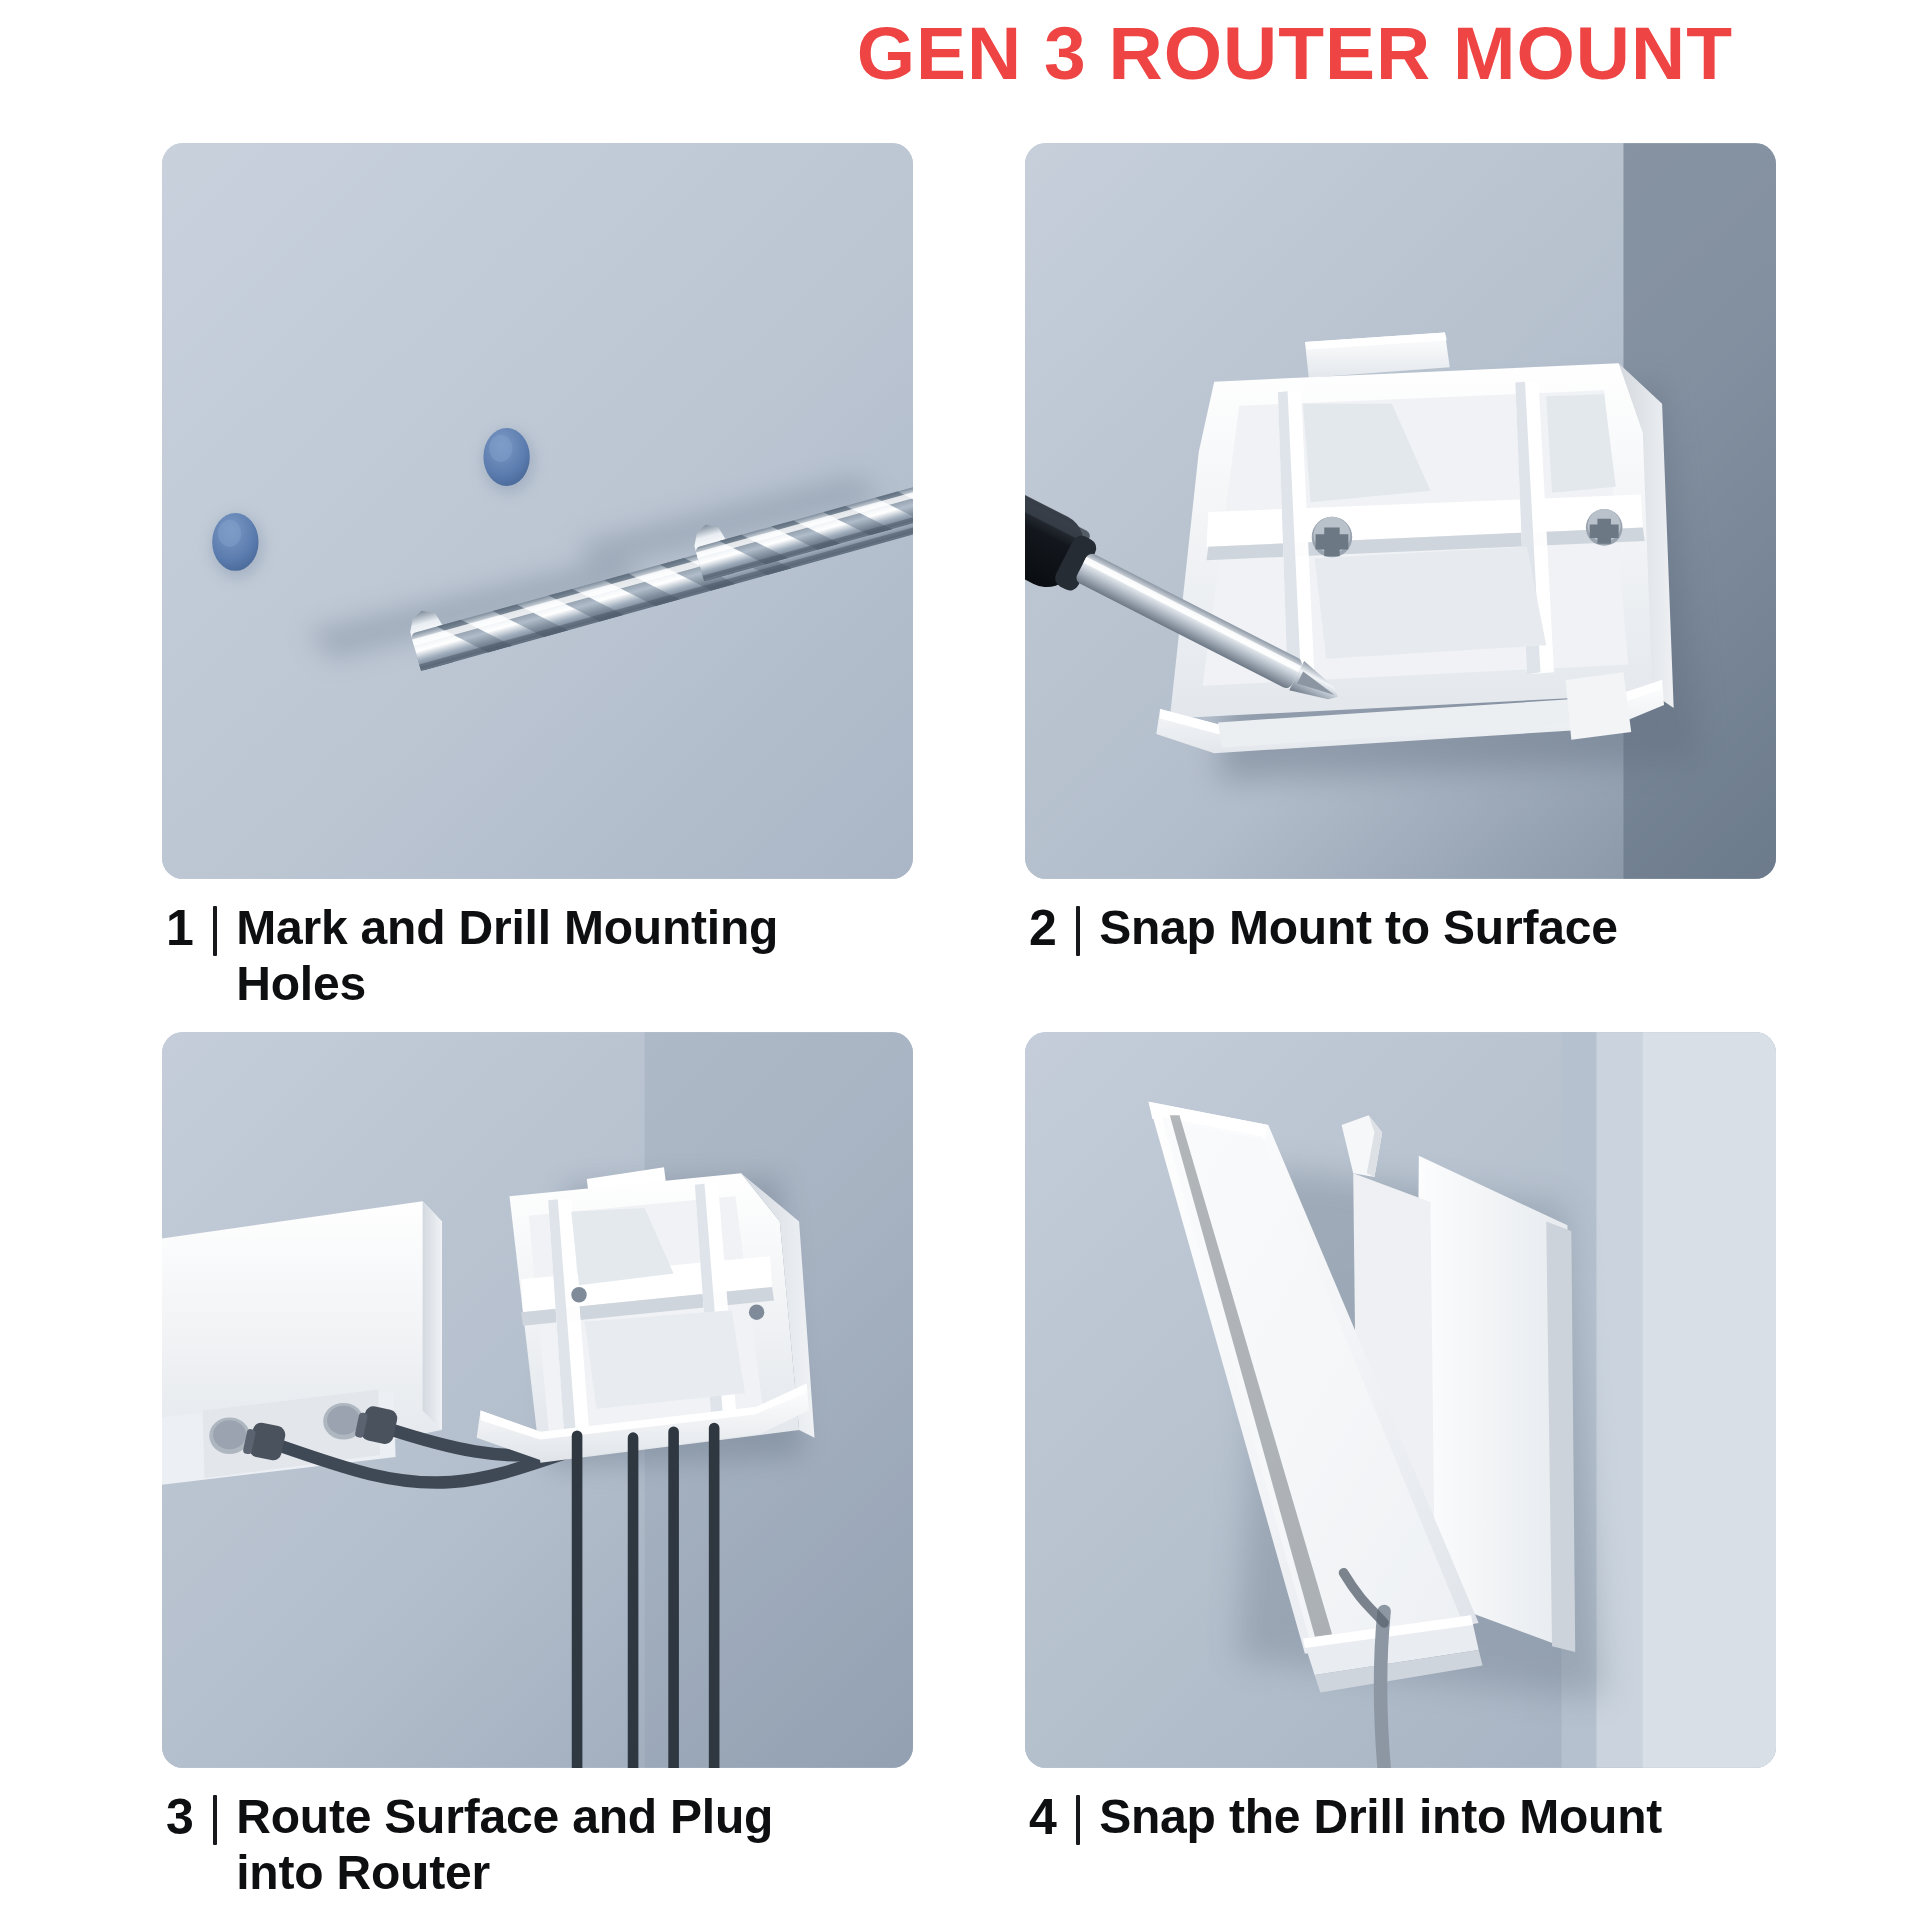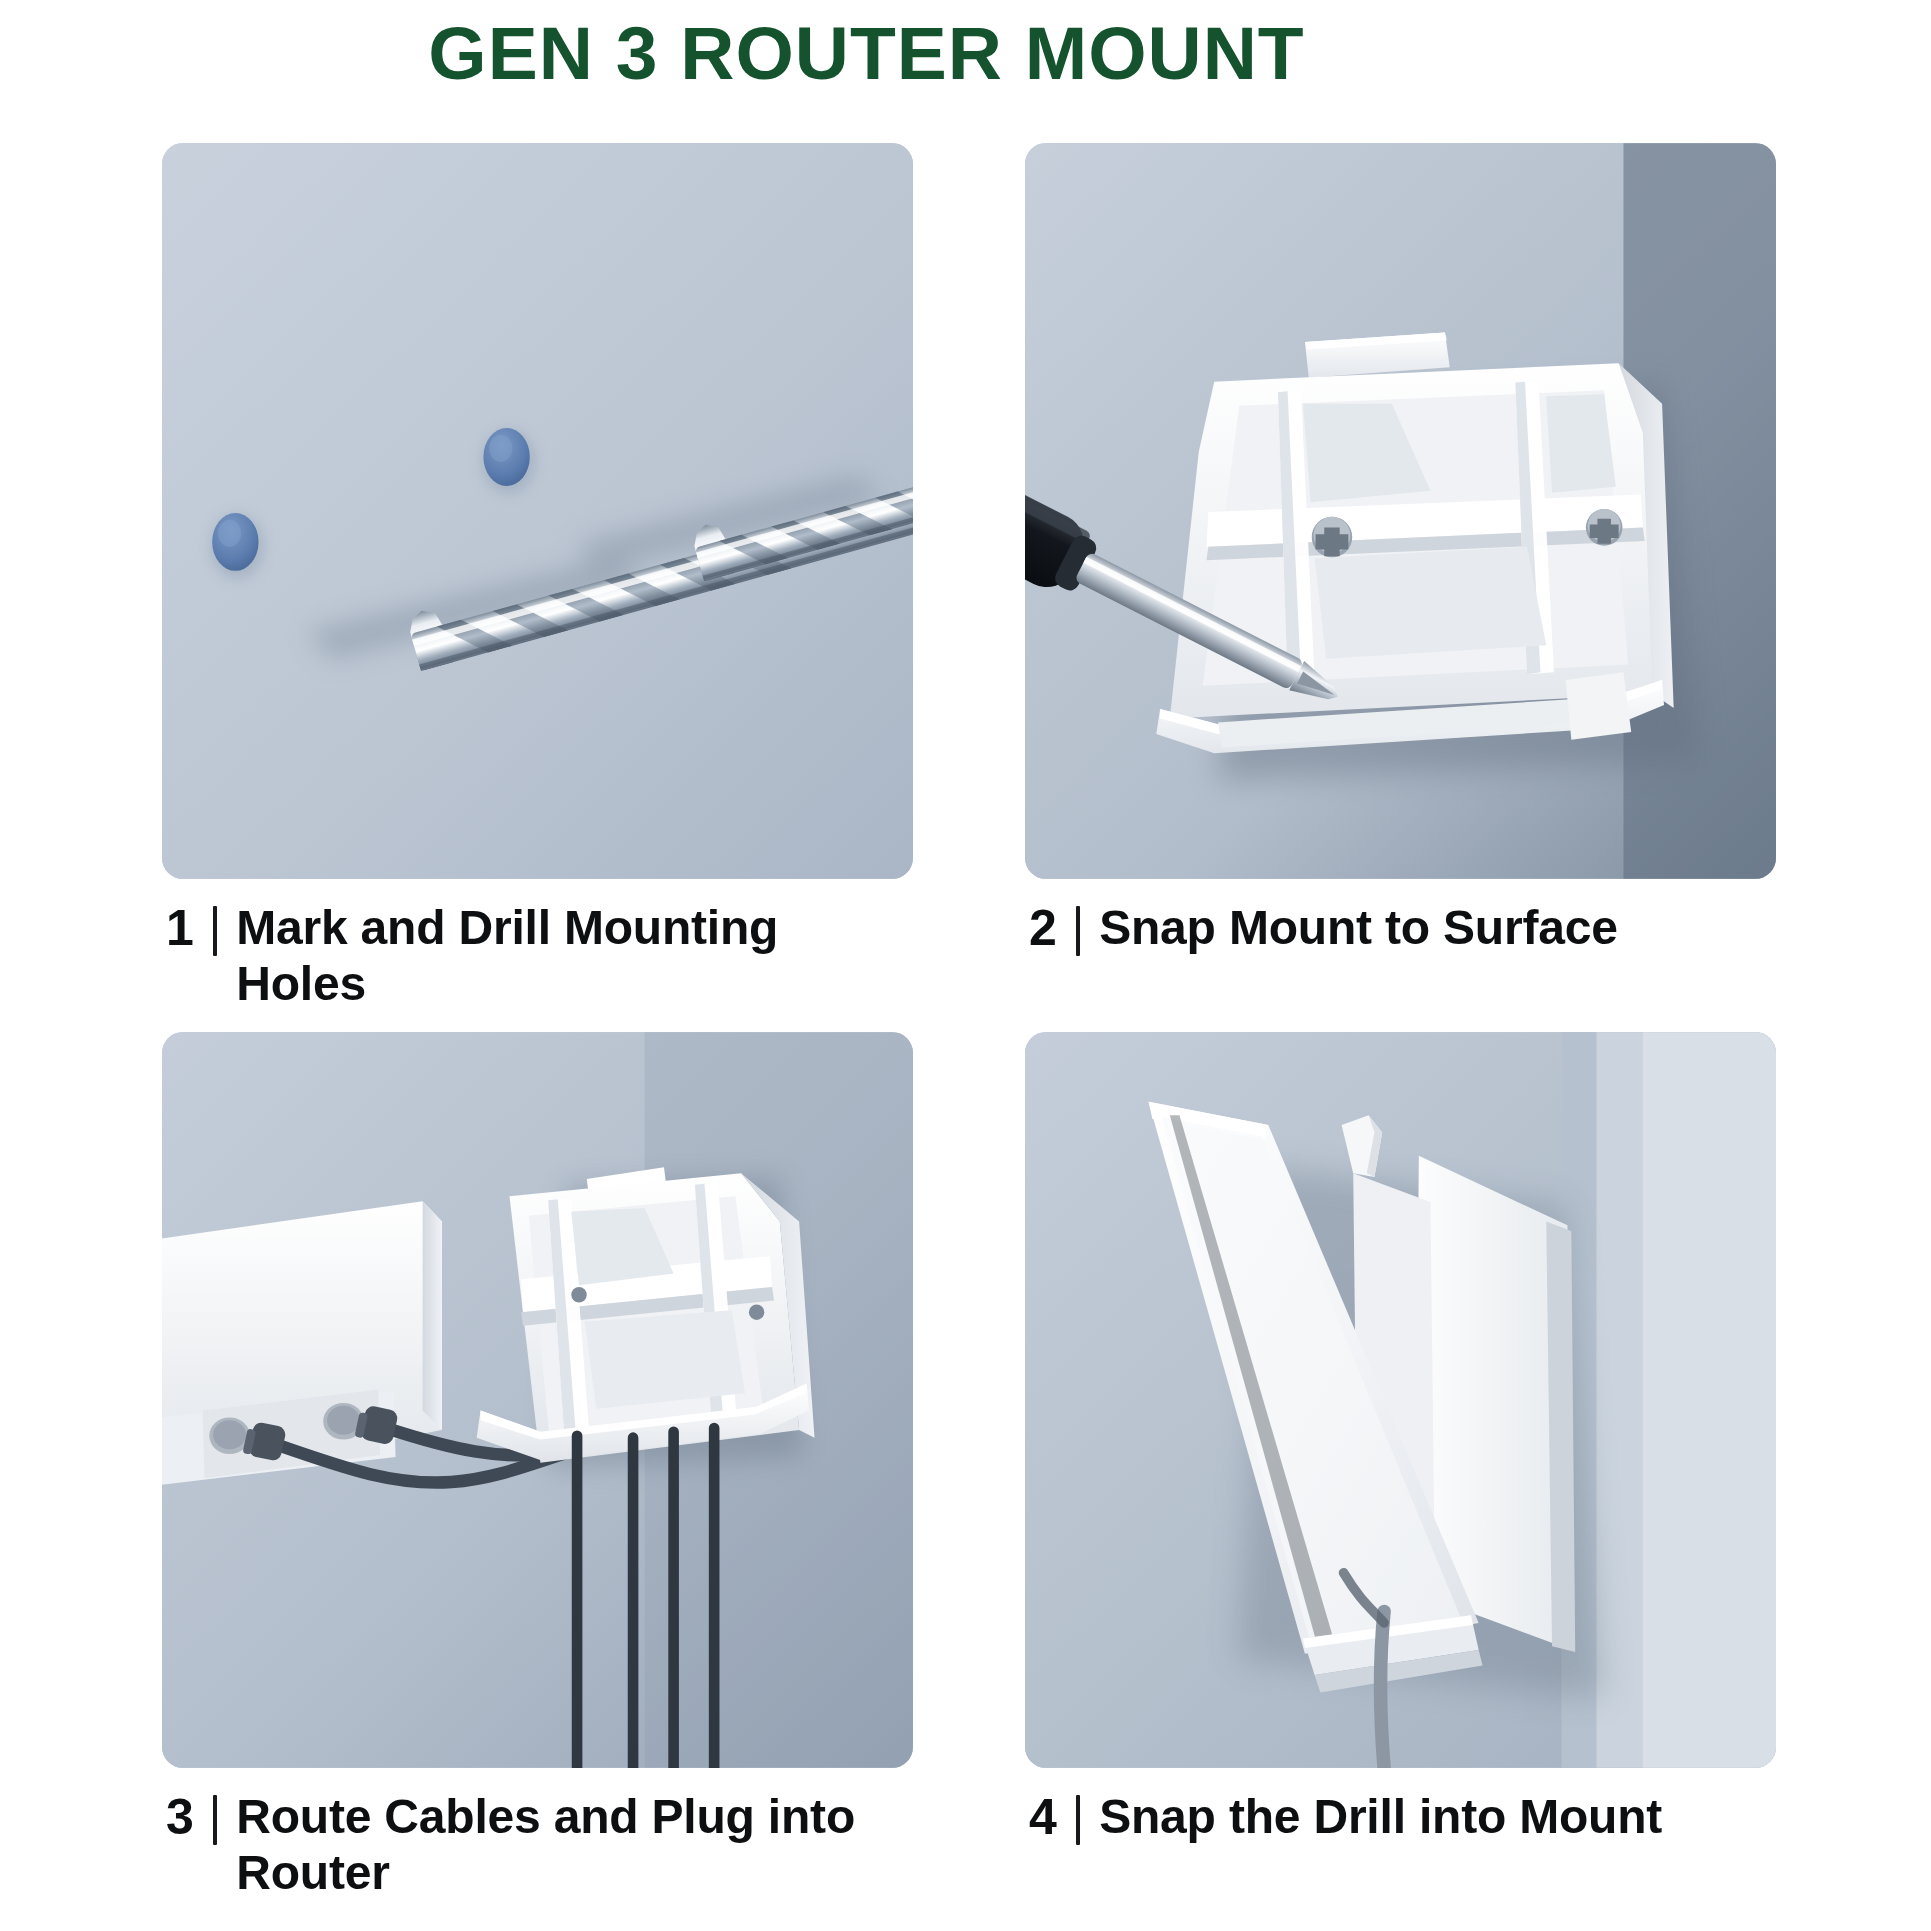--- a/index.html
+++ b/index.html
@@ -7,25 +7,25 @@
     width:1931px;height:1931px;
     background:#ffffff;
     font-family:"Liberation Sans","DejaVu Sans",sans-serif;
     overflow:hidden;
   }
   .sheet{position:relative;width:1931px;height:1931px;}
 
   
   .title{
     position:absolute;left:0;top:13.5px;width:1733px;
-    text-align:center;
+    text-align:right;
     font-size:75px;
     font-weight:800;
     letter-spacing:1px;
-    color:#14532d;
+    color:#ef4444;
     font-family:"Liberation Sans","DejaVu Sans",sans-serif;
     line-height:1.05;
     white-space:nowrap;
   }
 
   
   .grid{
     position:absolute;
     left:162px; top:143px;
     width:1663px;
@@ -357,21 +357,21 @@
             <path d="M430 418 L430 762"></path>
             <path d="M488 420 L488 762"></path>
             <path d="M530 414 L530 762"></path>
             <path d="M572 410 L572 762"></path>
           </g>
         </svg>
       </div>
       <div class="caption">
         <span class="cap-num">3</span>
         <span class="cap-rule"></span>
-        <span class="cap-text">Route Cables and Plug into Router</span>
+        <span class="cap-text">Route Surface and Plug into Router</span>
       </div>
     </div>
 
     <div class="step r2">
       <div class="figure">
         <svg viewBox="0 0 778 762" xmlns="http://www.w3.org/2000/svg">
           <defs>
             <linearGradient id="wall4" x1="0" y1="0" x2="1" y2="1">
               <stop offset="0" stop-color="#c4cdd9"></stop>
               <stop offset="0.5" stop-color="#b5c0cd"></stop>

